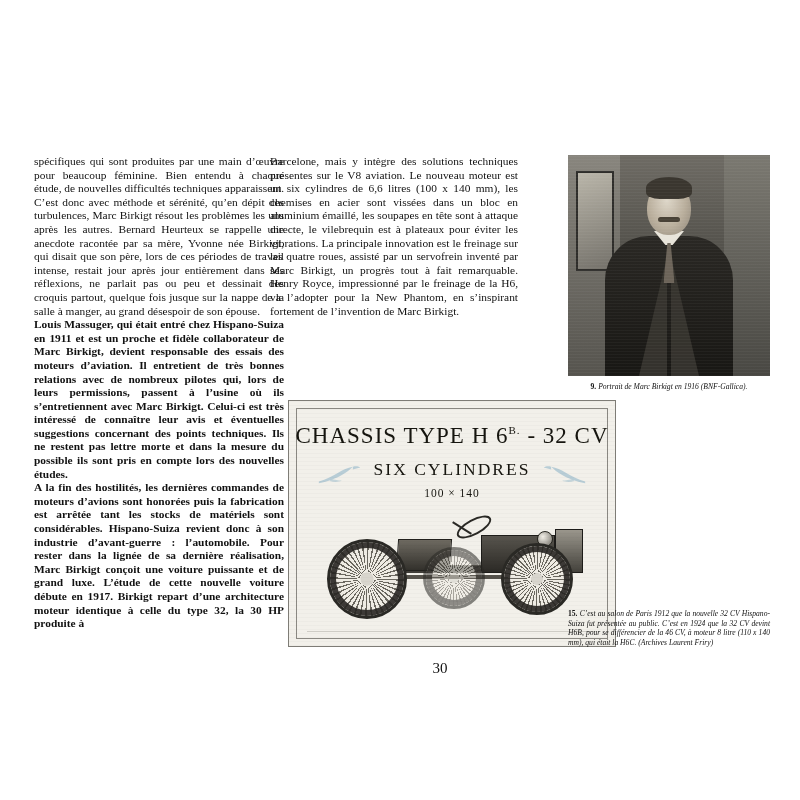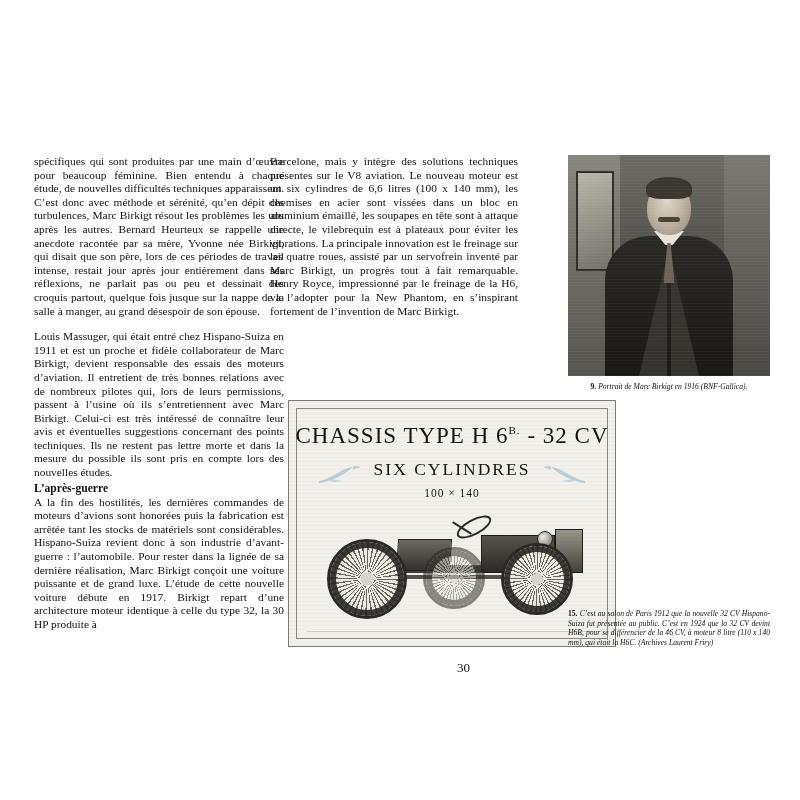--- a/index.html
+++ b/index.html
@@ -51,21 +51,22 @@
     margin: 0 0 0 0;
     font-size: 11.4px;
     line-height: 13.6px;
     text-align: justify;
     text-justify: inter-word;
     hyphens: auto;
     -webkit-hyphens: auto;
     text-indent: 0;
   }
   p.body + p.body {
-    margin-top: 12px;
+    margin-top: 0;
+    font-weight: bold;
   }
   h2.subhead {
     font-size: 11.6px;
     line-height: 14px;
     margin: 2px 0 0 0;
     font-weight: bold;
     font-family: "Liberation Serif", serif;
   }
   
   .photo-portrait {
@@ -346,35 +347,34 @@
     position: absolute;
     left: 538px;
     top: 448px;
     width: 202px;
   }
   .folio {
     position: absolute;
     left: 380px;
     top: 505px;
     width: 60px;
-    text-align: right;
-    font-size: 13px;
+    text-align: center;
+    font-size: 15px;
   }
 </style>
 </head>
 <body>
 
 <div class="page">
 
   <div class="content">
 
     <div class="col1">
       <p class="body">spécifiques qui sont produites par une main d’œuvre pour beaucoup féminine. Bien entendu à chaque étude, de nouvelles difficultés techniques apparaissent. C’est donc avec méthode et sérénité, qu’en dépit des turbulences, Marc Birkigt résout les problèmes les uns après les autres. Bernard Heurteux se rappelle une anecdote racontée par sa mère, Yvonne née Birkigt, qui disait que son père, lors de ces périodes de travail intense, restait jour après jour entièrement dans ses réflexions, ne parlait pas ou peu et dessinait des croquis partout, quelque fois jusque sur la nappe de la salle à manger, au grand désespoir de son épouse.</p>
       <p class="body">Louis Massuger, qui était entré chez Hispano-Suiza en 1911 et est un proche et fidèle collaborateur de Marc Birkigt, devient responsable des essais des moteurs d’aviation. Il entretient de très bonnes relations avec de nombreux pilotes qui, lors de leurs permissions, passent à l’usine où ils s’entretiennent avec Marc Birkigt. Celui-ci est très intéressé de connaître leur avis et éventuelles suggestions concernant des points techniques. Ils ne restent pas lettre morte et dans la mesure du possible ils sont pris en compte lors des nouvelles études.</p>
-      <h2 class="subhead">L’après-guerre</h2>
       <p class="body">A la fin des hostilités, les dernières commandes de moteurs d’avions sont honorées puis la fabrication est arrêtée tant les stocks de matériels sont considérables. Hispano-Suiza revient donc à son industrie d’avant-guerre : l’automobile. Pour rester dans la lignée de sa dernière réalisation, Marc Birkigt conçoit une voiture puissante et de grand luxe. L’étude de cette nouvelle voiture débute en 1917. Birkigt repart d’une architecture moteur identique à celle du type 32, la 30 HP produite à</p>
     </div>
 
     <div class="col2">
       <p class="body">Barcelone, mais y intègre des solutions techniques présentes sur le V8 aviation. Le nouveau moteur est un six cylindres de 6,6 litres (100 x 140 mm), les chemises en acier sont vissées dans un bloc en aluminium émaillé, les soupapes en tête sont à attaque directe, le vilebrequin est à plateaux pour éviter les vibrations. La principale innovation est le freinage sur les quatre roues, assisté par un servofrein inventé par Marc Birkigt, un progrès tout à fait remarquable. Henry Royce, impressionné par le freinage de la H6, va l’adopter pour la New Phantom, en s’inspirant fortement de l’invention de Marc Birkigt.</p>
     </div>
 
     <div class="col3">
       <div class="photo-portrait">
         <div class="pp-bg"></div>

